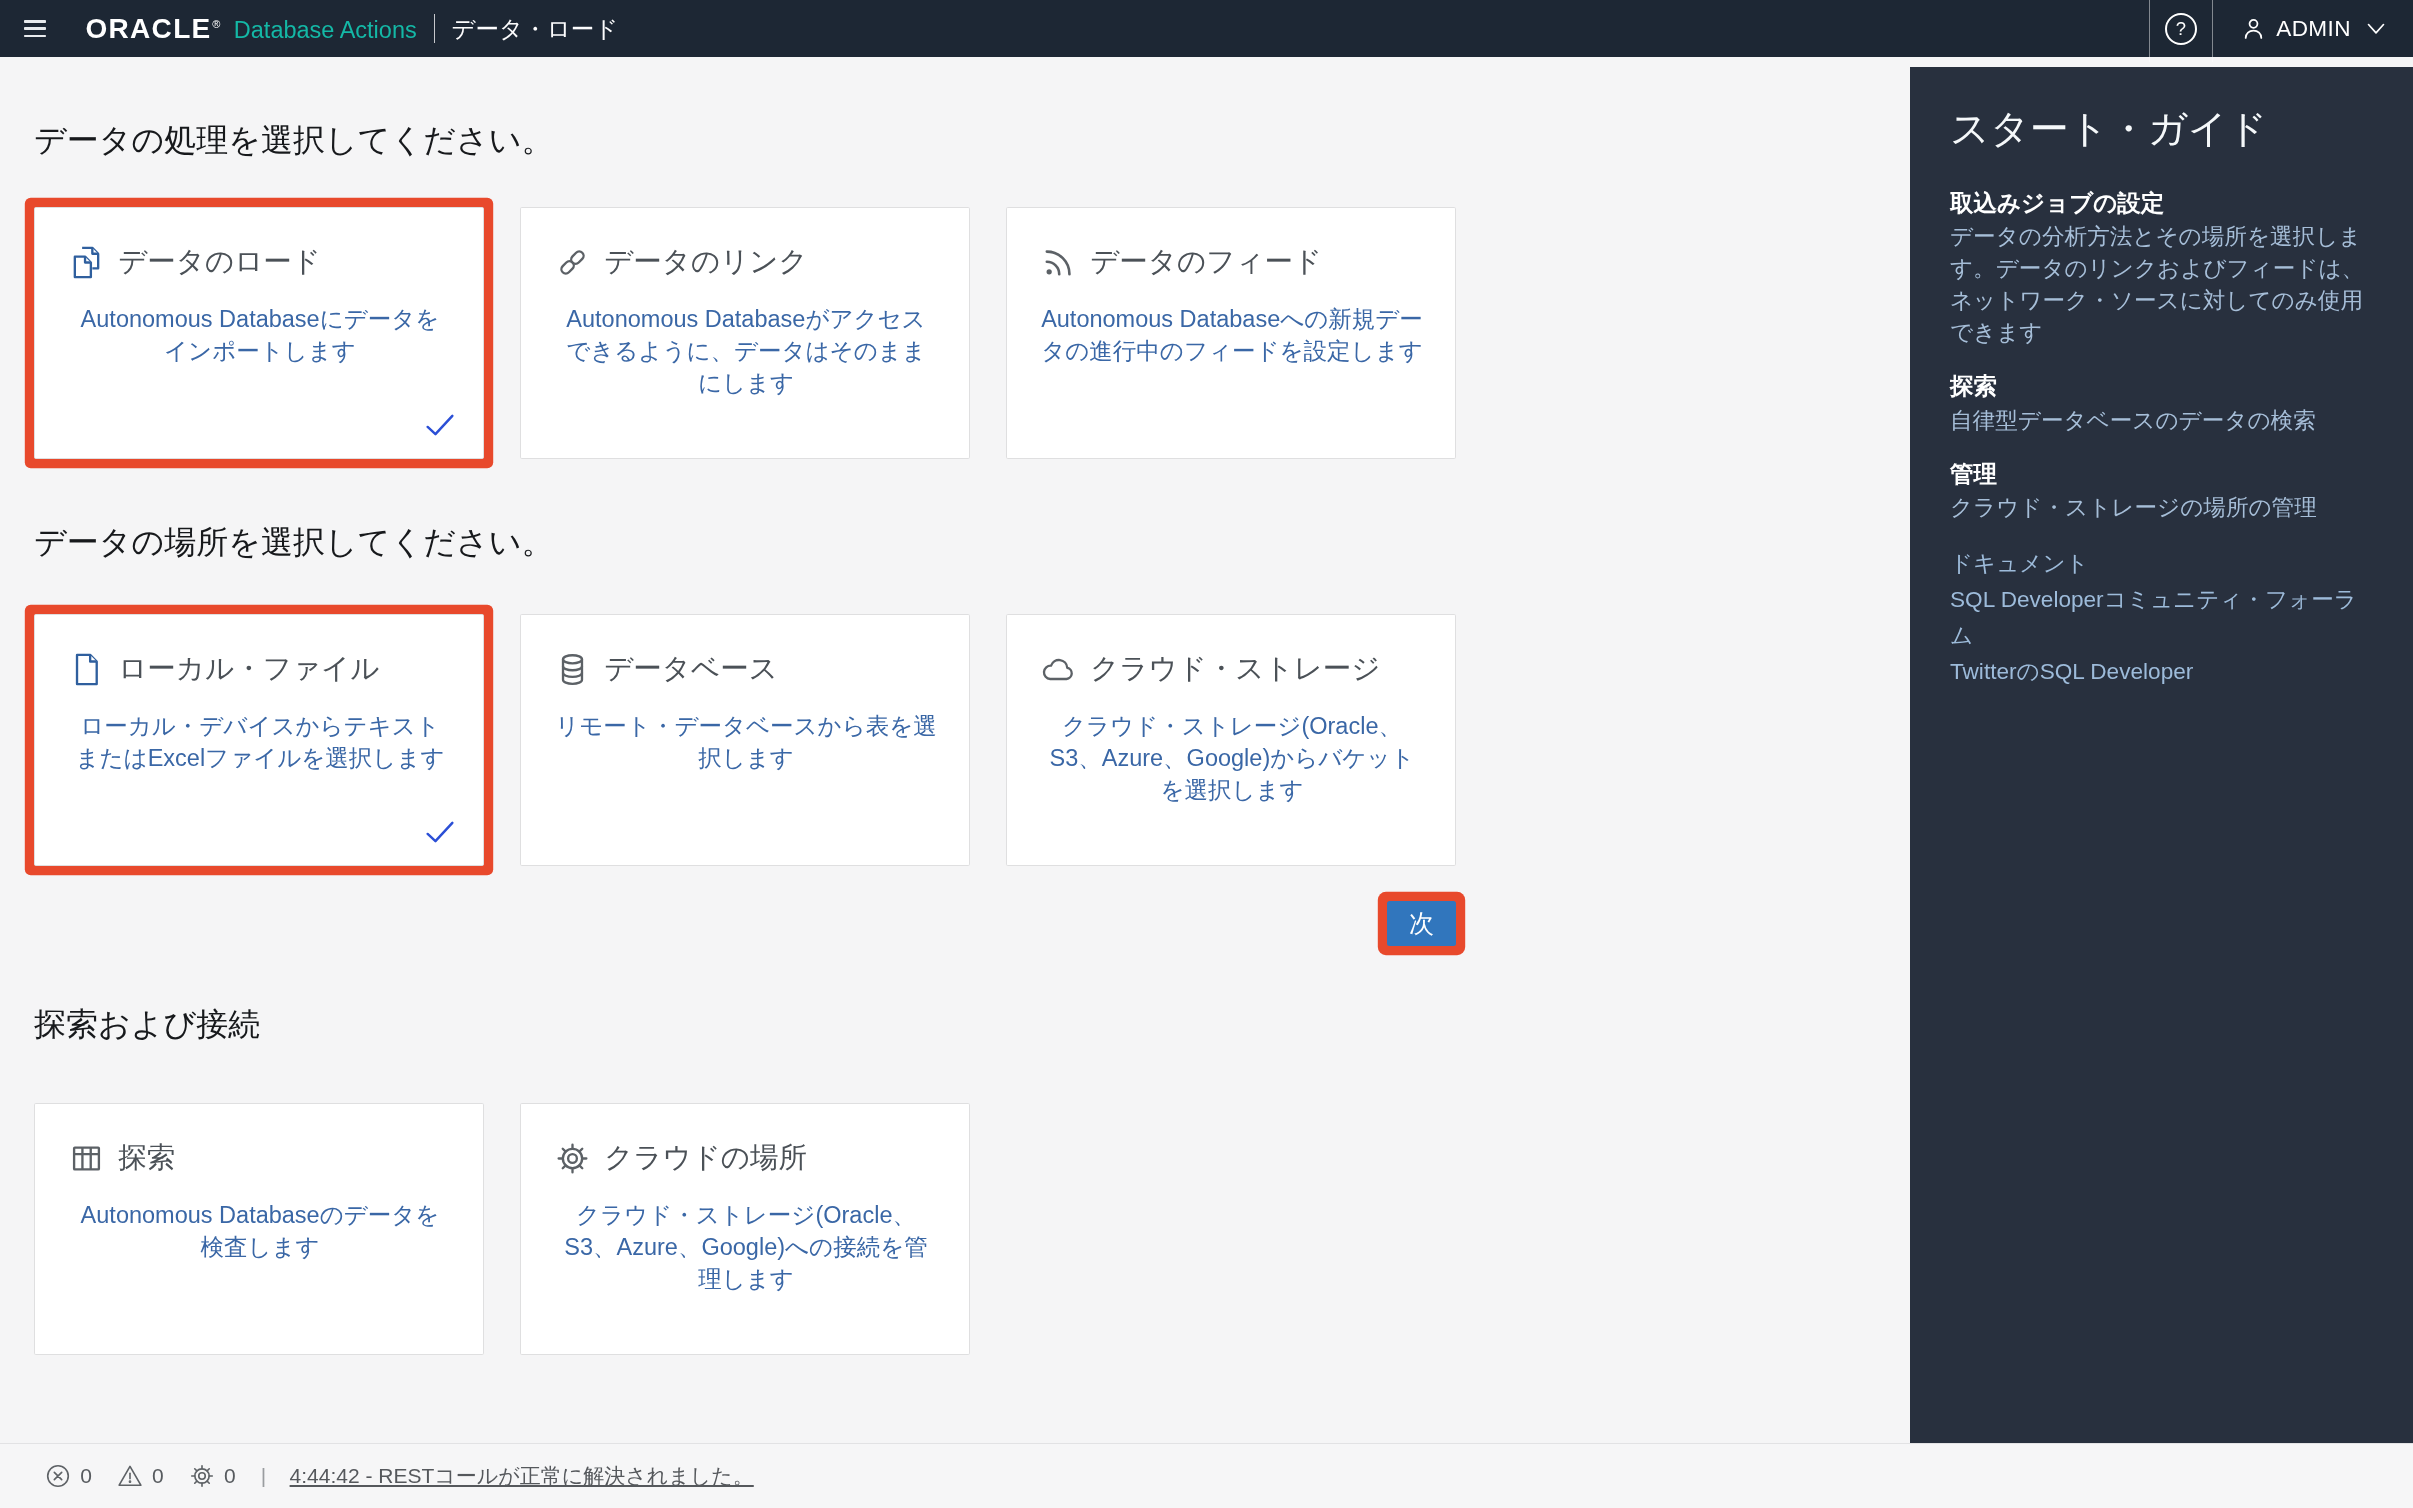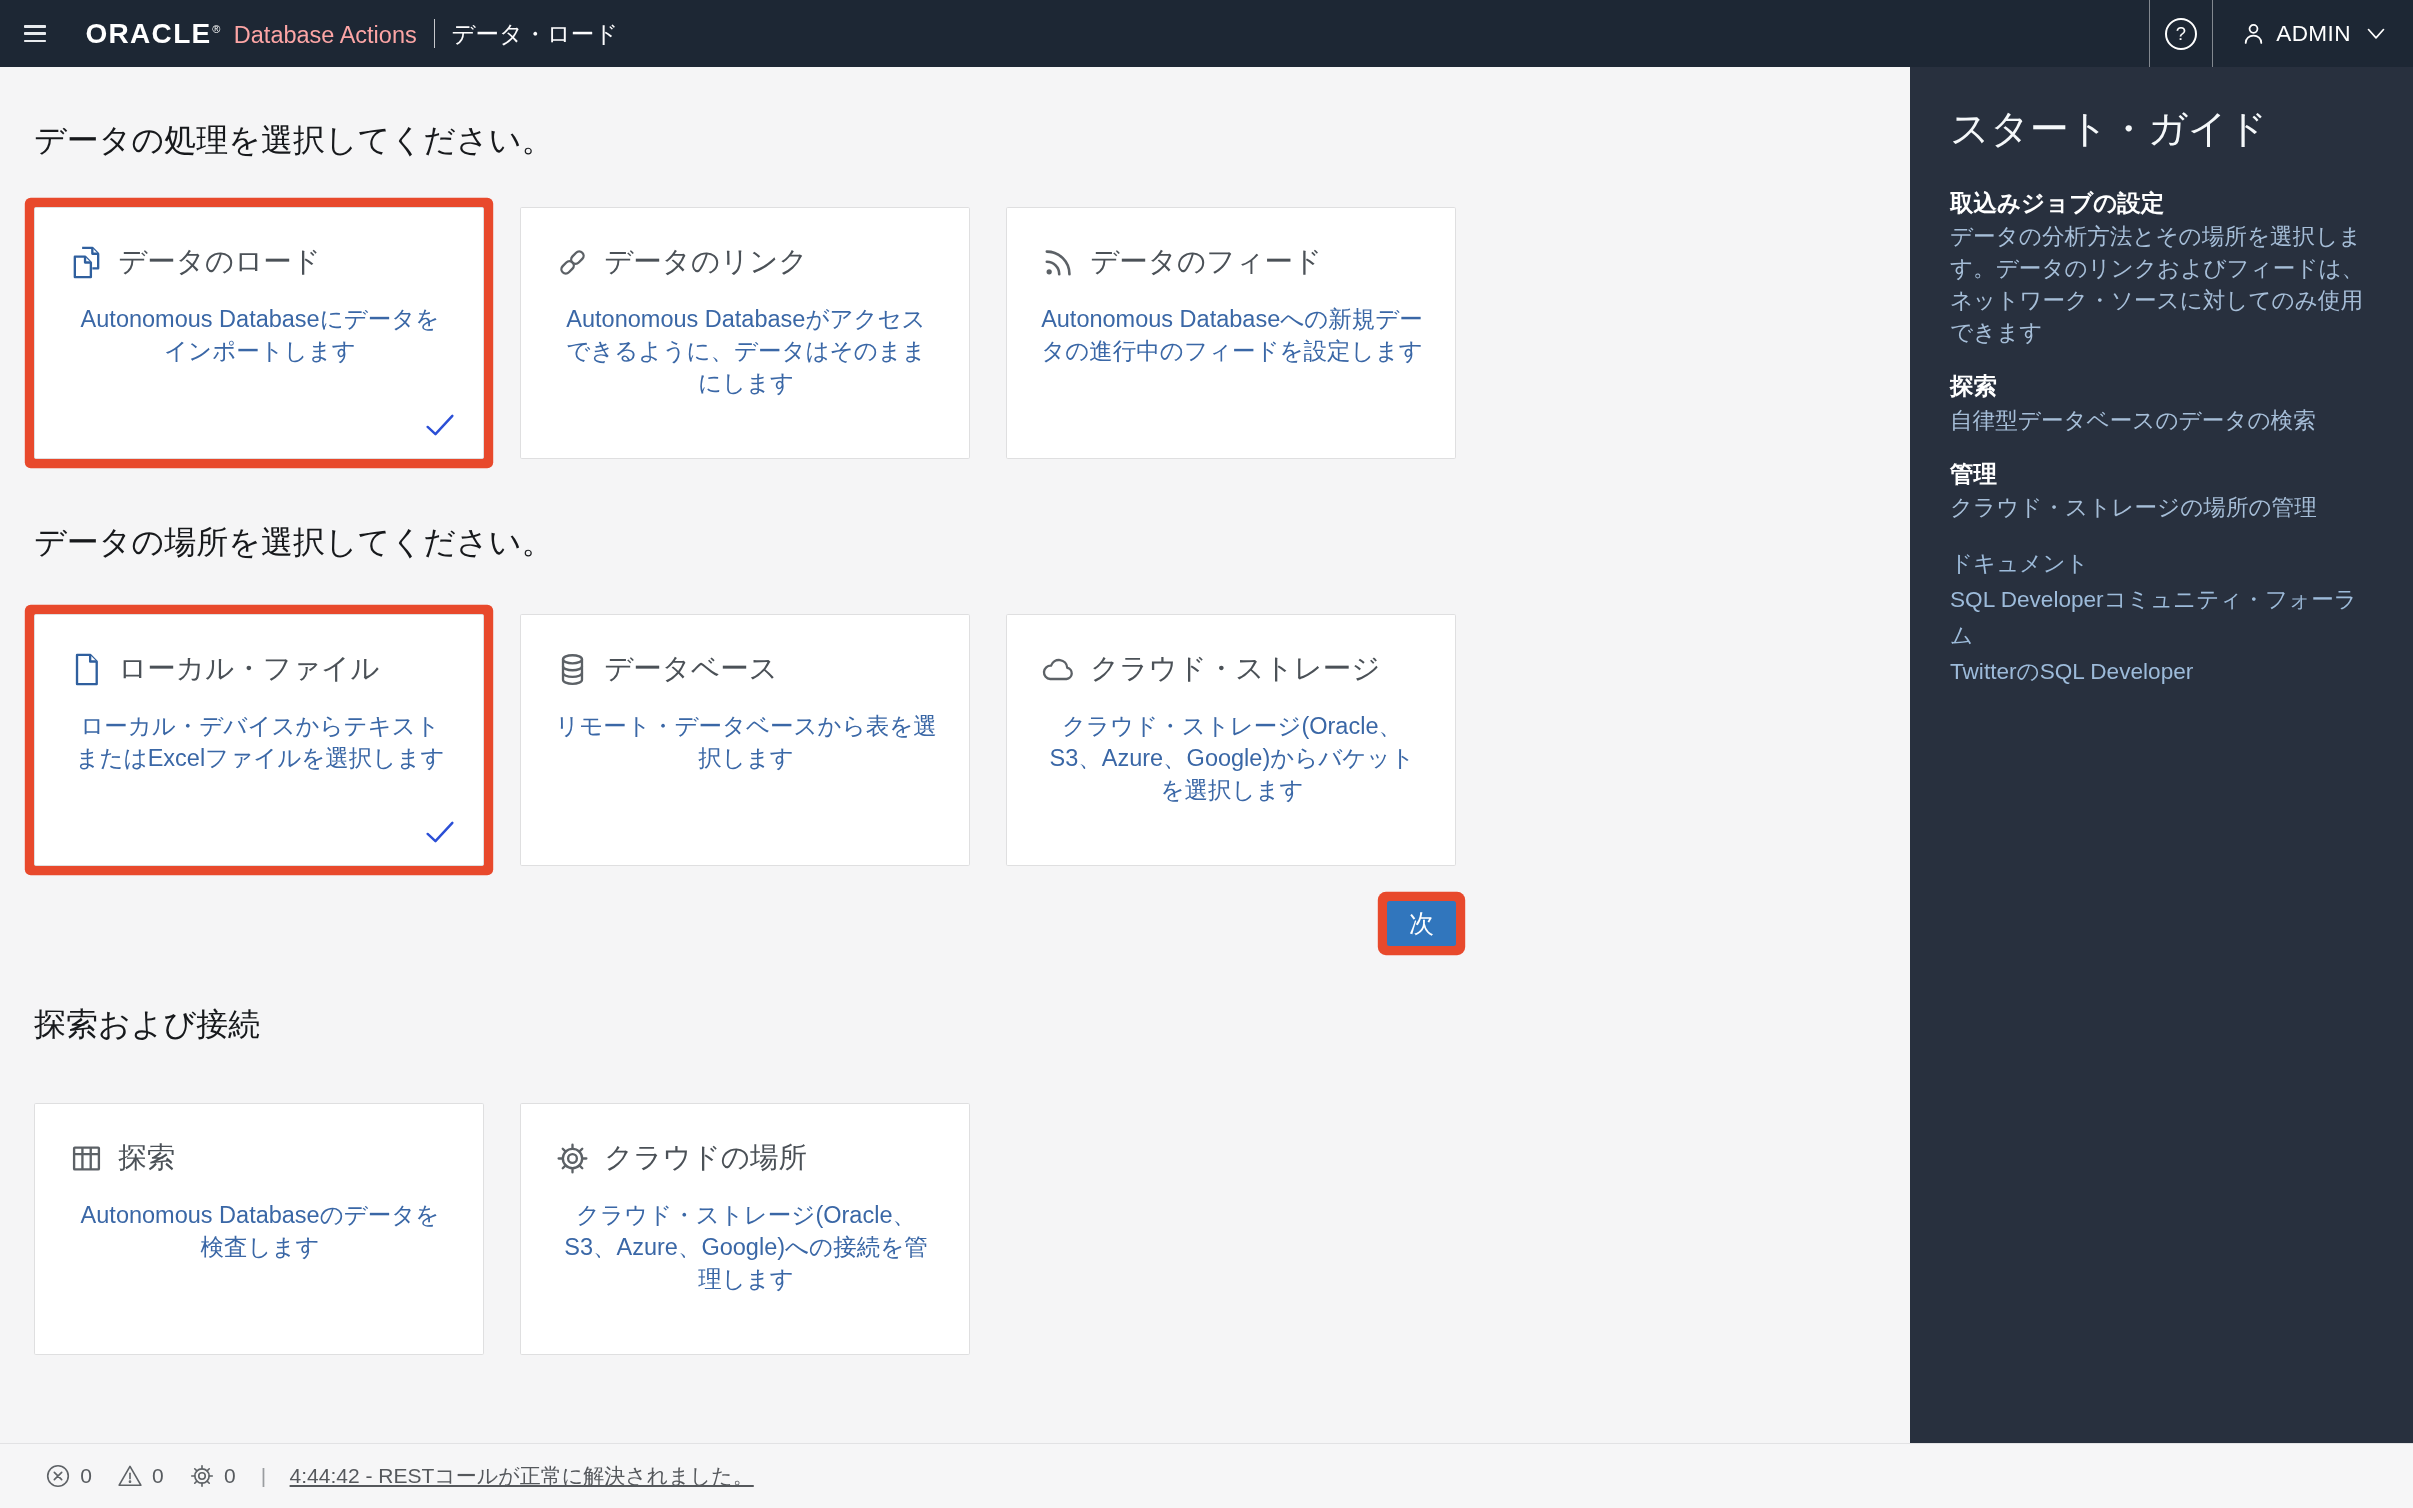--- a/index.html
+++ b/index.html
@@ -7,30 +7,30 @@
   body {
     position:relative;
     font-family:"Liberation Sans","DejaVu Sans",sans-serif;
     background:#f5f5f6;
     overflow:hidden;
   }
   svg { display:block; }
 
   
   .header {
-    position:absolute; top:0; left:0; right:0; height:67px;
+    position:absolute; top:0; left:0; right:0; height:57px;
     background:#1d2734; display:flex; align-items:center;
     color:#fff;
   }
   .hamburger { width:22px; height:17px; margin-left:23.5px; display:flex; flex-direction:column; justify-content:space-between; cursor:pointer; }
   .hamburger span { display:block; height:2.5px; background:#e8ebee; border-radius:0.8px; }
   .logo-group { display:flex; align-items:baseline; margin-left:40px; }
   .logo { font-size:28px; font-weight:700; letter-spacing:1.3px; color:#fff; }
   .logo-reg { font-size:11px; vertical-align:top; position:relative; top:-10px; margin-left:0.8px; }
-  .app-name { font-size:23.5px; font-weight:400; margin-left:13.4px; color:#fca5a5; }
+  .app-name { font-size:23.5px; font-weight:400; margin-left:13.4px; color:#14b8a6; }
   .title-divider { width:0.8px; height:28.5px; background:rgba(255,255,255,.75); margin:0 17px; align-self:center; }
   .page-title { font-size:23.5px; color:#fdfdfe; }
   .header-spacer { flex:1; }
   .v-sep { width:0.8px; height:67px; background:rgba(255,255,255,.45); }
   .help-wrap { width:62px; display:flex; justify-content:center; }
   .help-circle {
     width:32px; height:32px; border:2.1px solid #fff; border-radius:50%;
     display:flex; align-items:center; justify-content:center;
     font-size:18.4px; font-weight:400; cursor:pointer;
   }

